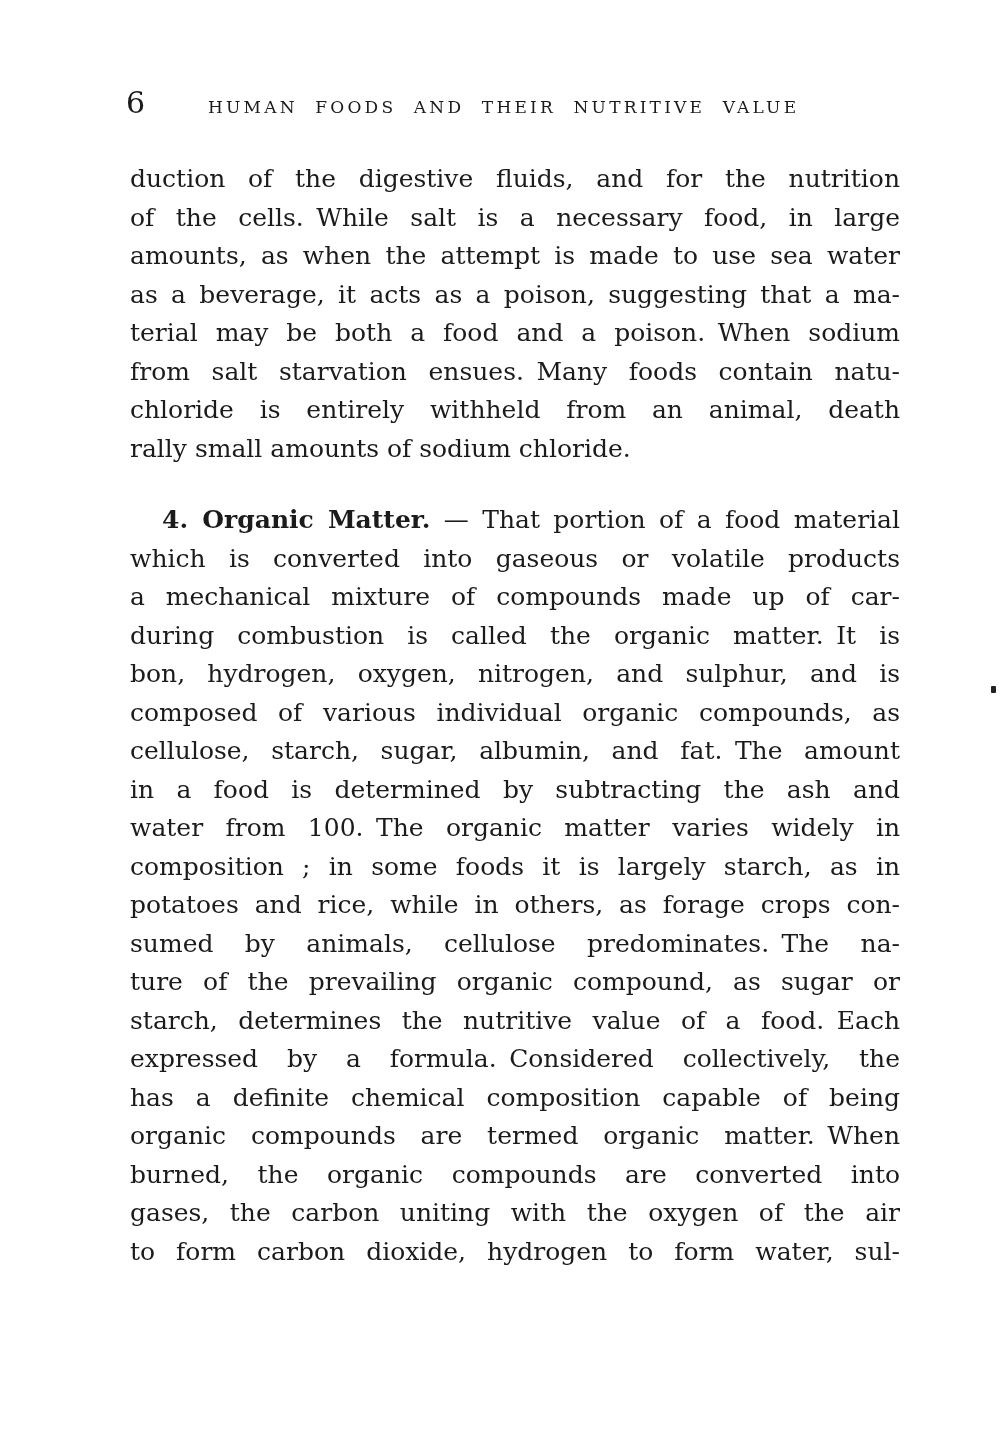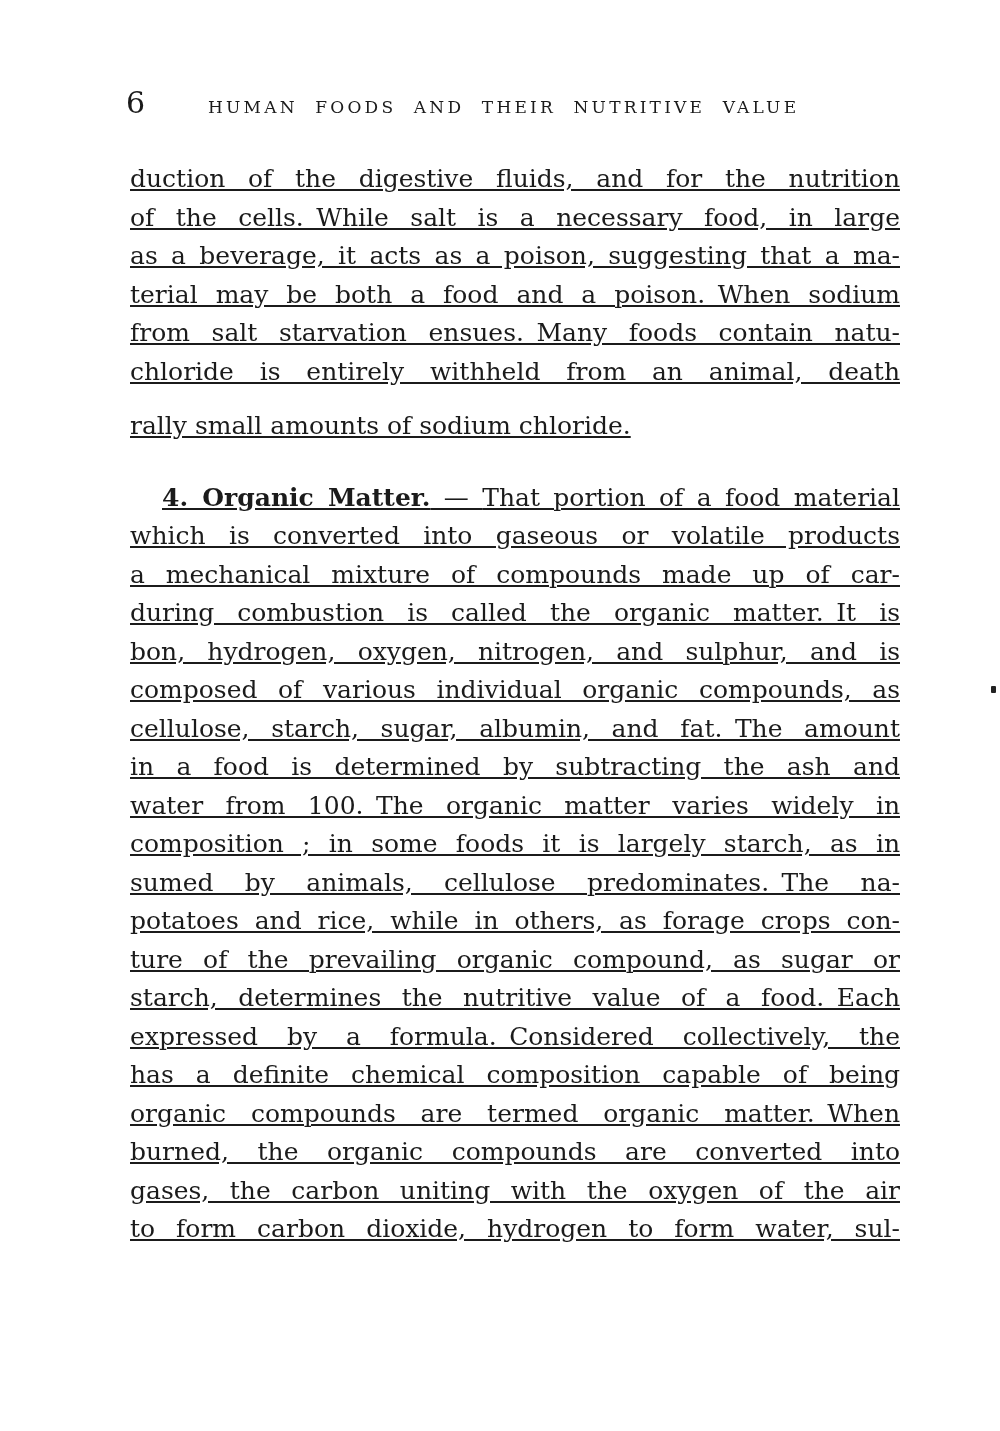--- a/index.html
+++ b/index.html
@@ -35,37 +35,35 @@
   .body-text {
     position: absolute;
     left: 130px;
     top: 160px;
     width: 770px;
     font-size: 25px;
   }
   .para {
     margin: 0;
     padding: 0;
-    text-decoration: underline;
   }
   .para2 {
     margin-top: 33px;
   }
   .line {
     height: 38.5px;
     line-height: 38.5px;
     text-align: justify;
     text-align-last: justify;
     overflow: visible;
     white-space: normal;
   }
   .line.align-left {
     text-align: right;
     text-align-last: left;
-    margin-top: 16px;
   }
   .line.first-indent {
     padding-left: 32px;
   }
   .lead-bold {
     font-weight: bold;
   }
   .scan-speck {
     position: absolute;
     left: 991px;
@@ -82,42 +80,43 @@
 <div class="page">
 
   <div class="page-number">6</div>
   <div class="running-title">HUMAN FOODS AND THEIR NUTRITIVE VALUE</div>
 
   <div class="body-text">
 
     <div class="para para1">
       <div class="line">duction of the digestive fluids, and for the nutrition</div>
       <div class="line">of the cells. While salt is a necessary food, in large</div>
+      <div class="line">amounts, as when the attempt is made to use sea water</div>
       <div class="line">as a beverage, it acts as a poison, suggesting that a ma-</div>
       <div class="line">terial may be both a food and a poison. When sodium</div>
       <div class="line">from salt starvation ensues. Many foods contain natu-</div>
       <div class="line">chloride is entirely withheld from an animal, death</div>
       <div class="line align-left">rally small amounts of sodium chloride.</div>
     </div>
 
     <div class="para para2">
       <div class="line first-indent">
         <span class="lead-bold">4. Organic Matter.</span><span> — </span><span>That portion of a food material</span>
       </div>
       <div class="line">which is converted into gaseous or volatile products</div>
       <div class="line">a mechanical mixture of compounds made up of car-</div>
       <div class="line">during combustion is called the organic matter. It is</div>
       <div class="line">bon, hydrogen, oxygen, nitrogen, and sulphur, and is</div>
       <div class="line">composed of various individual organic compounds, as</div>
       <div class="line">cellulose, starch, sugar, albumin, and fat. The amount</div>
       <div class="line">in a food is determined by subtracting the ash and</div>
       <div class="line">water from 100. The organic matter varies widely in</div>
       <div class="line">composition ; in some foods it is largely starch, as in</div>
+      <div class="line">potatoes and rice, while in others, as forage crops con-</div>
       <div class="line">sumed by animals, cellulose predominates. The na-</div>
-      <div class="line">potatoes and rice, while in others, as forage crops con-</div>
       <div class="line">ture of the prevailing organic compound, as sugar or</div>
       <div class="line">starch, determines the nutritive value of a food. Each</div>
       <div class="line">expressed by a formula. Considered collectively, the</div>
       <div class="line">has a definite chemical composition capable of being</div>
       <div class="line">organic compounds are termed organic matter. When</div>
       <div class="line">burned, the organic compounds are converted into</div>
       <div class="line">gases, the carbon uniting with the oxygen of the air</div>
       <div class="line">to form carbon dioxide, hydrogen to form water, sul-</div>
     </div>
 

